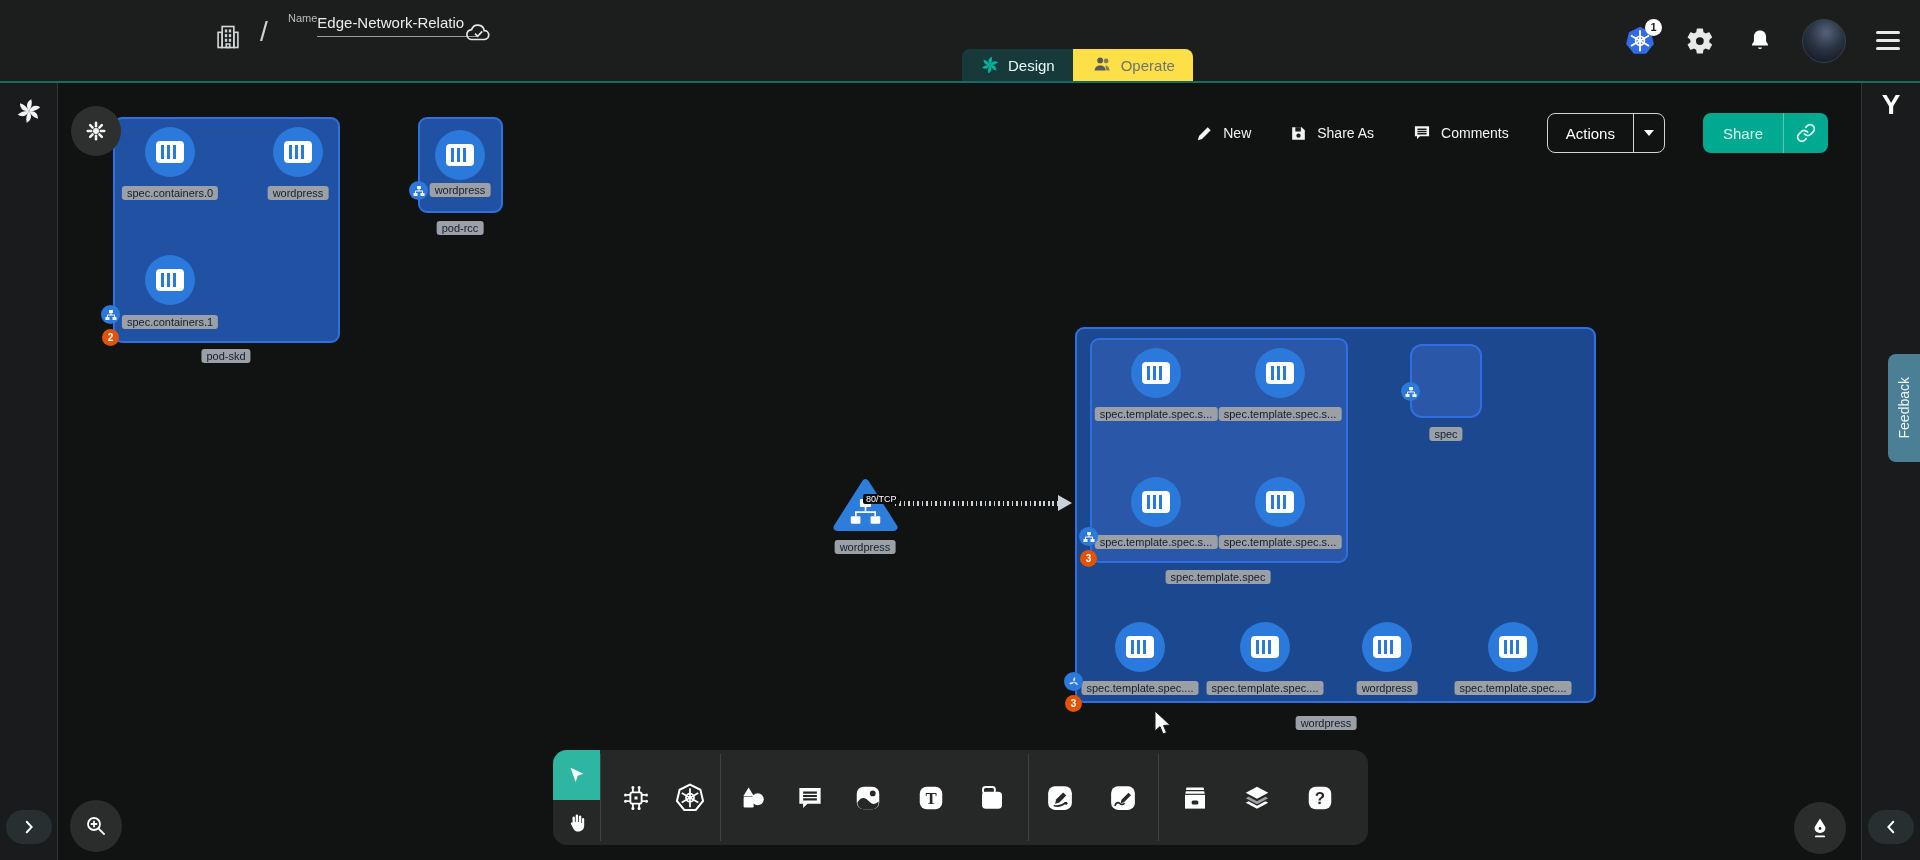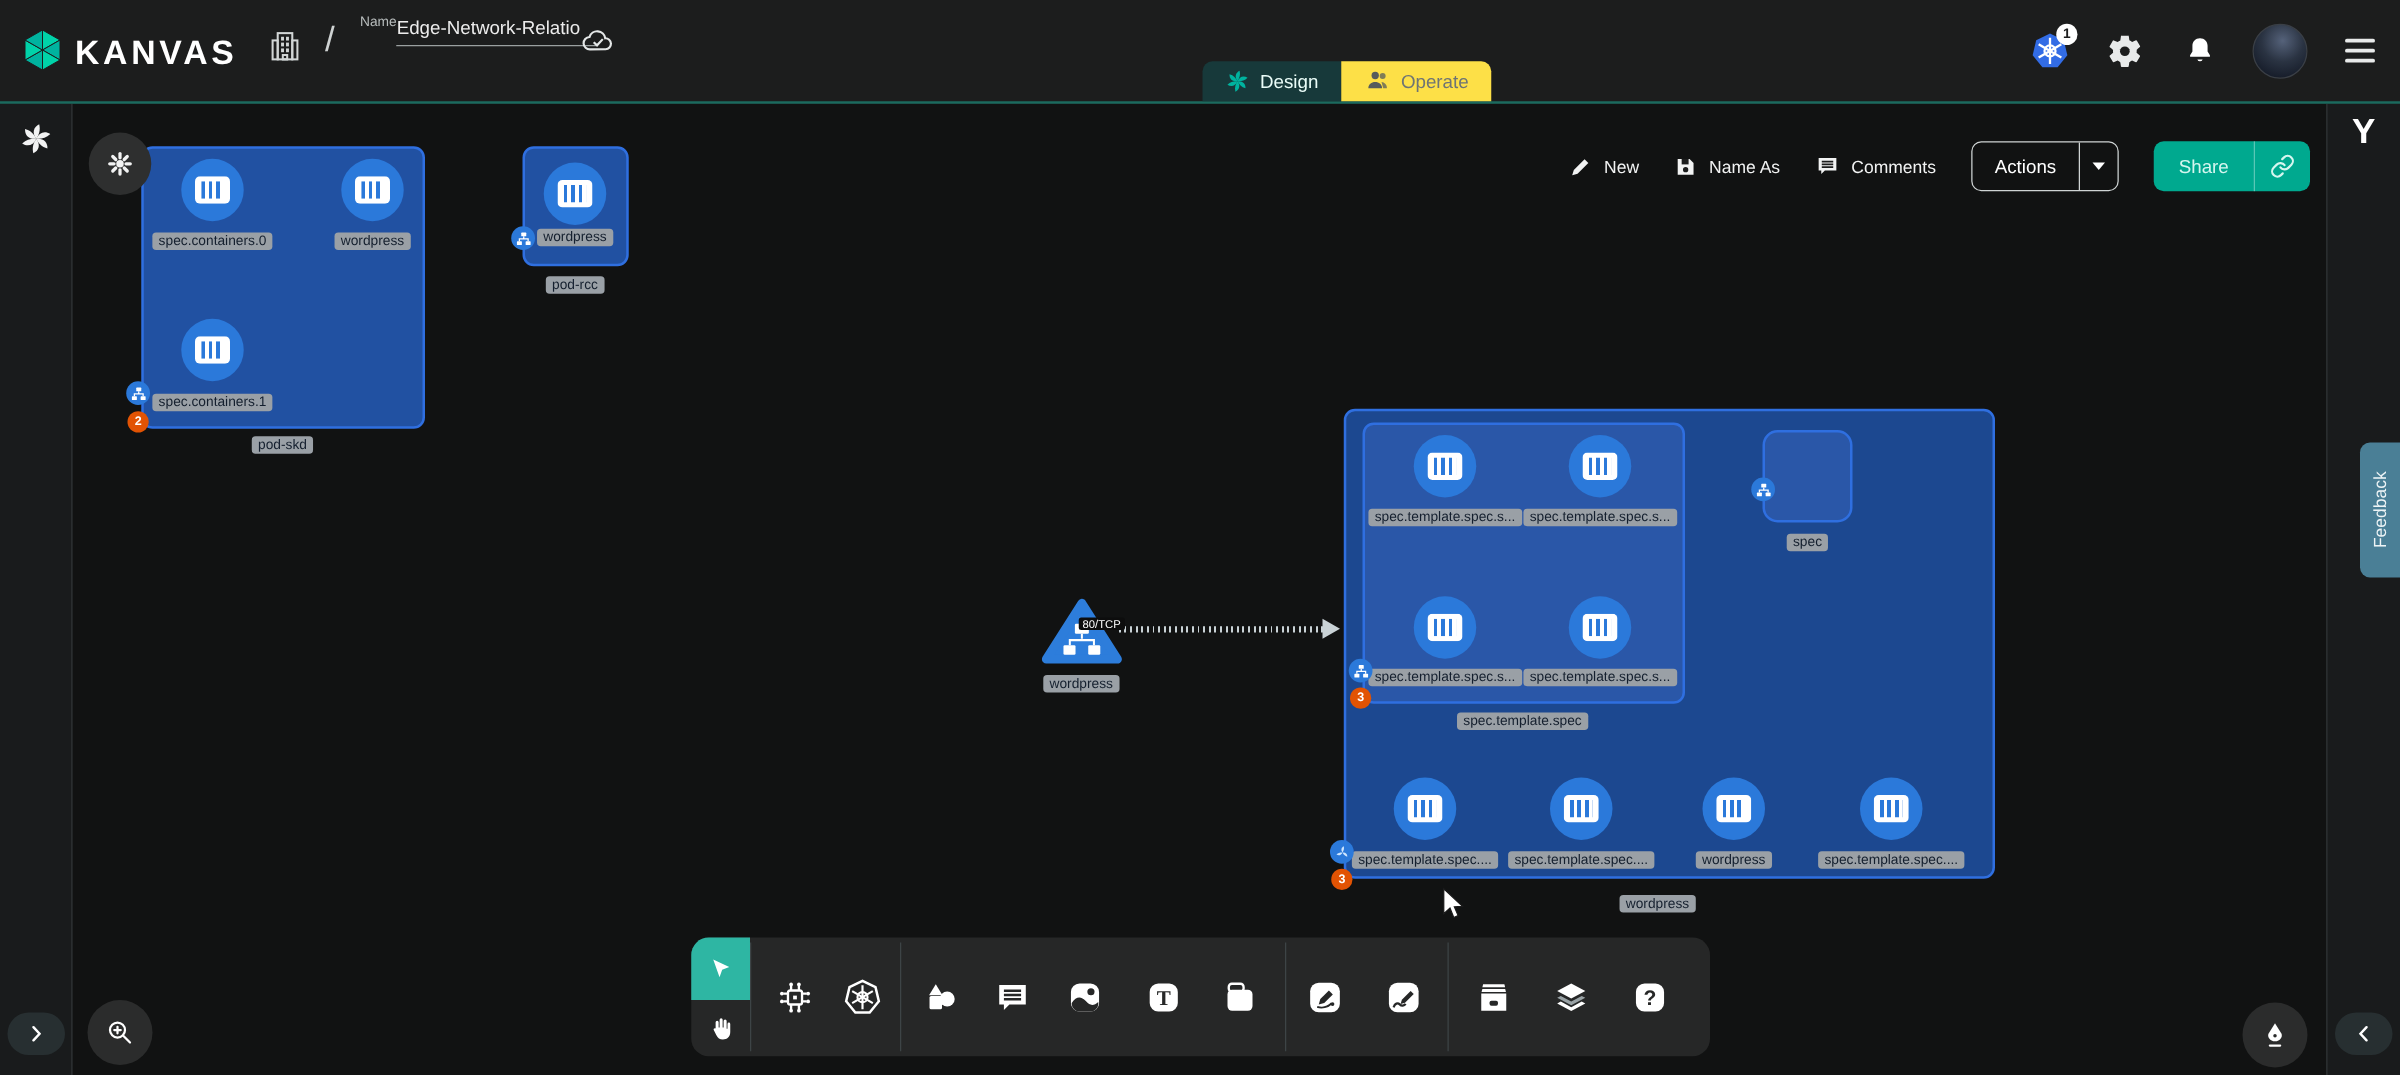--- a/index.html
+++ b/index.html
@@ -42,21 +42,21 @@
   .cicon{width:28px;height:22px;padding:4px 5px;box-sizing:border-box;border-radius:4px;background:repeating-linear-gradient(90deg,#2b79da 0 3px,rgba(0,0,0,0) 3px 6px) content-box,#fff;}
   .nlabel{position:absolute;transform:translateX(-50%);background:#9aa0a6;color:#141f2e;font-size:11px;padding:1px 5px;border-radius:3px;white-space:nowrap;z-index:6;}
   .badge{position:absolute;border-radius:50%;display:flex;align-items:center;justify-content:center;z-index:8;}
   .badge.blue{width:19px;height:19px;background:#2b79da;}
   .badge.orange{width:17px;height:17px;background:#e25303;color:#fff;font-size:10px;font-weight:bold;}
   .edge-line{position:absolute;left:838px;top:418px;width:165px;height:5px;background:repeating-linear-gradient(90deg,#c9d2d6 0 1.5px,rgba(0,0,0,0) 1.5px 4.5px);z-index:3;}
   .edge-arrow{position:absolute;left:1001px;top:412px;width:0;height:0;border-left:14px solid #c9d2d6;border-top:8px solid transparent;border-bottom:8px solid transparent;z-index:3;}
   .edge-label{position:absolute;left:806px;top:411px;background:#0d0d0d;color:#fff;font-size:9px;padding:0 3px;border-radius:2px;z-index:7;}
   .float-btn{position:absolute;width:50px;height:50px;border-radius:50%;background:#2e2f2f;display:flex;align-items:center;justify-content:center;cursor:pointer;z-index:20;}
   
-  .actionbar{position:absolute;right:14px;top:30px;display:flex;align-items:center;gap:28px;z-index:30;}
+  .actionbar{position:absolute;right:34px;top:30px;display:flex;align-items:center;gap:38px;z-index:30;}
   .ab-item{display:flex;align-items:center;gap:9px;color:#f2f3f3;font-size:14px;cursor:pointer;}
   .actions-btn{display:flex;align-items:stretch;border:1px solid #cfd4d4;border-radius:8px;height:38px;color:#fff;font-size:15px;cursor:pointer;}
   .actions-btn .txt{display:flex;align-items:center;padding:0 18px;border-right:1px solid #cfd4d4;}
   .actions-btn .caret{display:flex;align-items:center;justify-content:center;width:30px;}
   .caret-tri{width:0;height:0;border-left:5px solid transparent;border-right:5px solid transparent;border-top:6px solid #fff;}
   .share-btn{display:flex;align-items:stretch;background:#00a98f;border-radius:8px;height:40px;cursor:pointer;}
   .share-btn .txt{display:flex;align-items:center;padding:0 20px;color:#d5f6ef;font-size:15px;font-weight:normal;border-right:1px solid rgba(255,255,255,.35);}
   .share-btn .lnk{display:flex;align-items:center;justify-content:center;width:44px;}
   
   .toolbar{position:absolute;left:496px;top:667px;width:815px;height:95px;background:#262727;border-radius:14px;z-index:30;}
@@ -66,35 +66,20 @@
   .hand-tool{position:absolute;left:0;top:50px;width:47px;height:45px;display:flex;align-items:center;justify-content:center;cursor:pointer;}
   .corner-btn{position:absolute;width:52px;height:52px;border-radius:50%;background:#2b2c2c;display:flex;align-items:center;justify-content:center;cursor:pointer;z-index:30;}
   .cursor-svg{position:absolute;left:1093px;top:626px;z-index:60;pointer-events:none;}
 </style>
 </head>
 <body>
 
 <div class="app">
 
   <div class="topbar">
-    <div class="logo-wrap">
-      <span>
-        <svg width="36" height="36" viewBox="0 0 36 36">
-          <g stroke="#1c1d1d" stroke-width="0.8">
-            <polygon points="18,18 18,2 32,10" fill="#00D3A9"></polygon>
-            <polygon points="18,18 32,10 32,26" fill="#00B39F"></polygon>
-            <polygon points="18,18 32,26 18,34" fill="#00D3A9"></polygon>
-            <polygon points="18,18 18,34 4,26" fill="#00B39F"></polygon>
-            <polygon points="18,18 4,26 4,10" fill="#00D3A9"></polygon>
-            <polygon points="18,18 4,10 18,2" fill="#00B39F"></polygon>
-          </g>
-        </svg>
-      </span>
-      <span class="logo-text">KANVAS</span>
-    </div>
     <span class="crumb-building">
       <svg width="28" height="30" viewBox="0 0 24 24">
         <g stroke="#d2d6d6" stroke-width="1.4" fill="none">
           <rect x="7" y="3" width="10" height="18"></rect>
           <rect x="3.5" y="8" width="3.5" height="13"></rect>
           <rect x="17" y="8" width="3.5" height="13"></rect>
           <path d="M10.5 18h3v3h-3z"></path>
         </g>
         <g fill="#d2d6d6">
           <rect x="9.3" y="5.5" width="2" height="2.6"></rect>
@@ -369,21 +354,21 @@
             <path d="M3.5 20.5l1.6-5.4L16 4.2l3.8 3.8L8.9 18.9 3.5 20.5z" fill="#f2f3f3"></path>
           </svg>
         <span>New</span>
       </div>
       <div class="ab-item">
         <svg width="19" height="19" viewBox="0 0 24 24">
             <path d="M4 4h12l4 4v12H4z" fill="#f2f3f3"></path>
             <rect x="8" y="4" width="7" height="5.5" fill="#1c1d1d"></rect>
             <circle cx="12" cy="14.8" r="2.7" fill="#1c1d1d"></circle>
           </svg>
-        <span>Name As</span>
+        <span>Share As</span>
       </div>
       <div class="ab-item">
         <svg width="20" height="20" viewBox="0 0 24 24">
             <path d="M3.5 4h17v12h-11L6 19.5V16H3.5z" fill="#f2f3f3"></path>
             <path d="M6.5 7.5h11M6.5 10.2h11M6.5 12.9h11" stroke="#1c1d1d" stroke-width="1.6"></path>
           </svg>
         <span>Comments</span>
       </div>
       <div class="actions-btn">
         <span class="txt">Actions</span>

